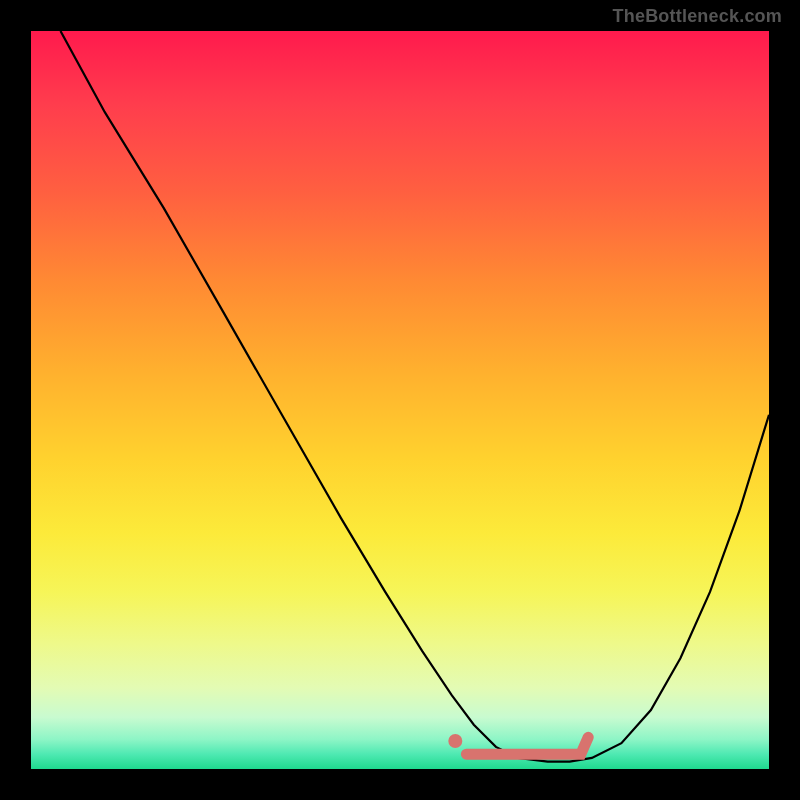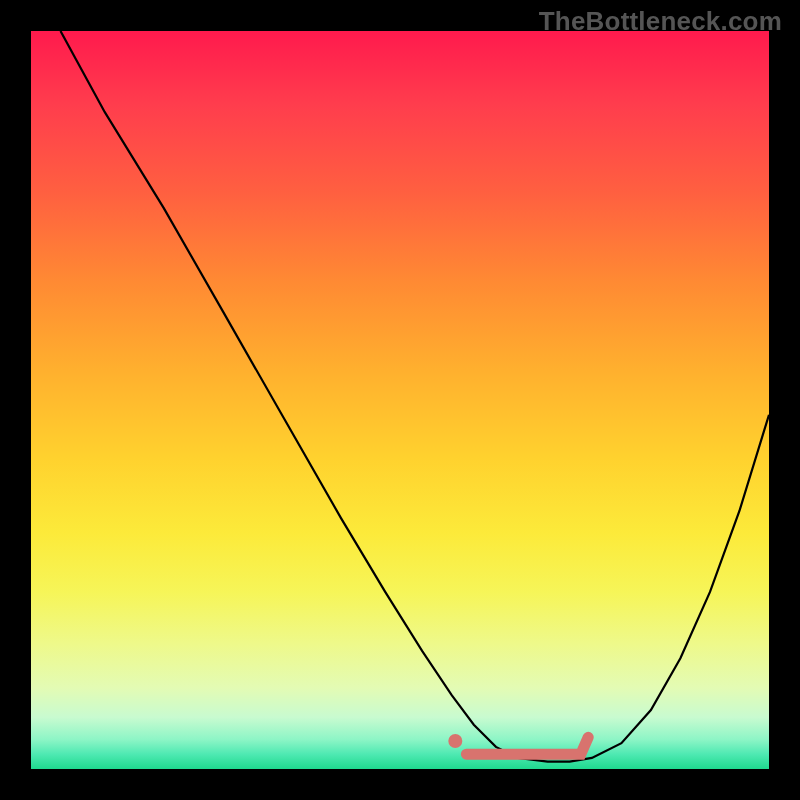--- a/index.html
+++ b/index.html
@@ -10,21 +10,21 @@
     background: #000;
     position: relative;
     overflow: hidden;
     font-family: Arial, Helvetica, sans-serif;
   }
   .watermark {
     position: absolute;
     top: 6px;
     right: 18px;
     color: #555;
-    font-size: 26px;
+    font-size: 18px;
     font-weight: bold;
     z-index: 10;
     letter-spacing: 0.2px;
   }
   .plot-area {
     position: absolute;
     left: 31px;
     top: 31px;
     width: 738px;
     height: 738px;

